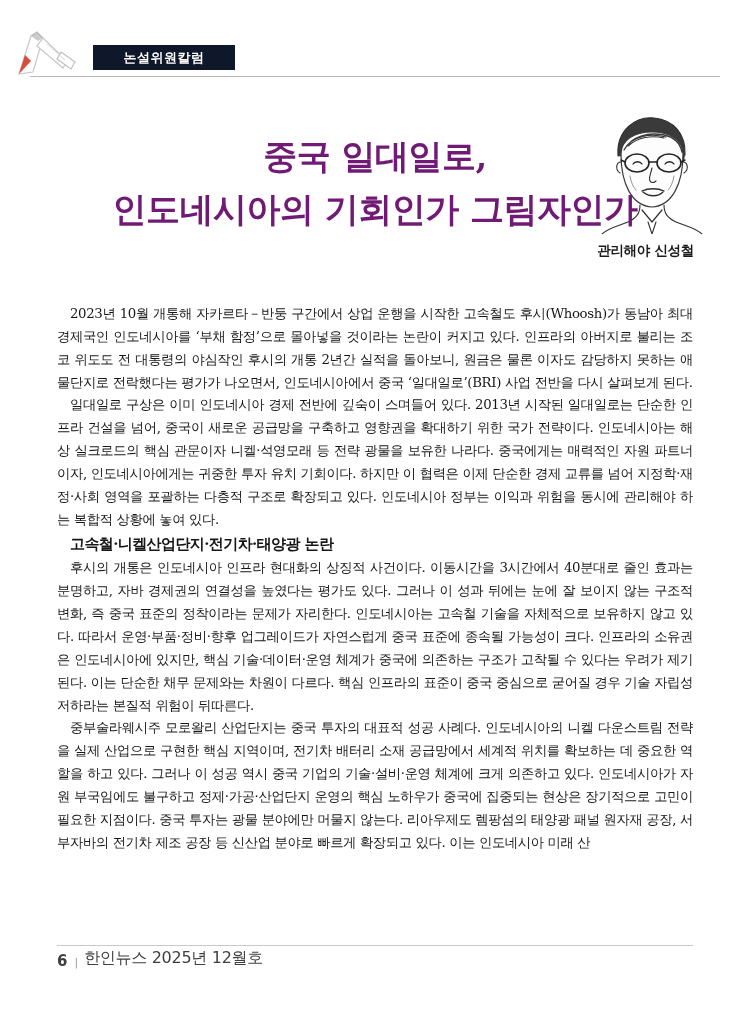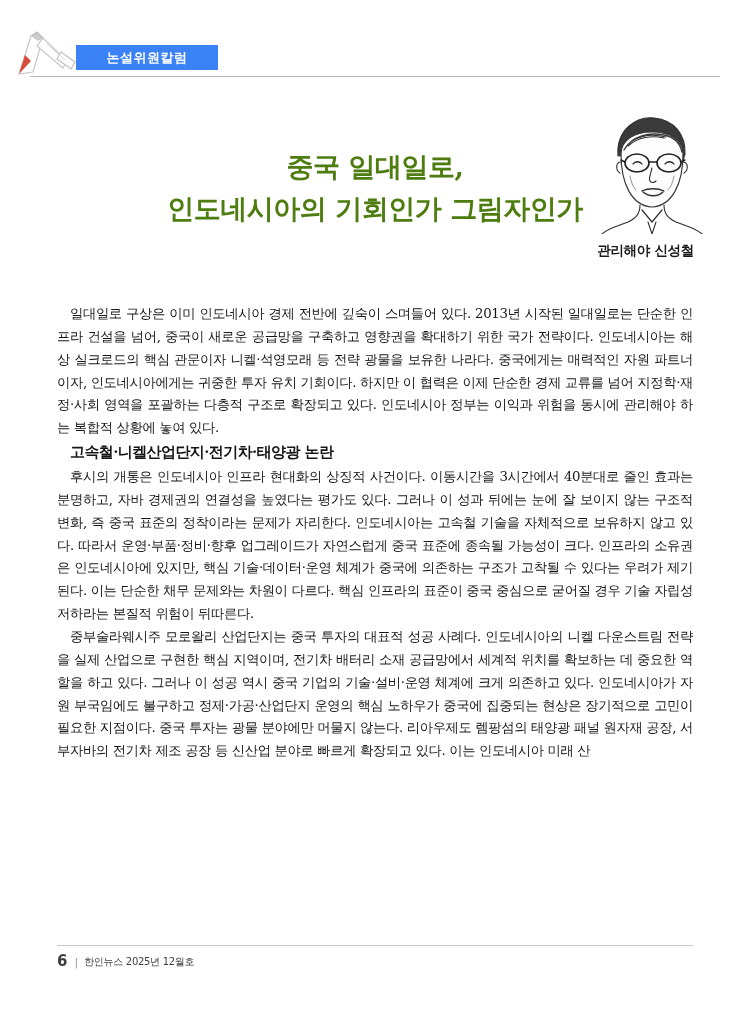--- a/index.html
+++ b/index.html
@@ -34,25 +34,25 @@
   }
   .pencil-mark {
     position: absolute;
     left: 17px;
     top: 28px;
     width: 62px;
     height: 48px;
   }
   .category-tag {
     position: absolute;
-    left: 76px;
+    left: 93px;
     top: 45px;
     width: 142px;
     height: 25px;
-    background: #3b82f6;
+    background: #0f172a;
     color: #ffffff;
     font-family: "DejaVu Sans", sans-serif;
     font-size: 13px;
     font-weight: bold;
     letter-spacing: 0.5px;
     display: flex;
     align-items: center;
     justify-content: center;
   }
 
@@ -60,25 +60,25 @@
   .title-block {
     position: absolute;
     top: 130px;
     left: 0;
     width: 750px;
     text-align: center;
   }
   .headline {
     font-family: "DejaVu Serif", serif;
     font-weight: bold;
-    font-size: 27px;
+    font-size: 34px;
     line-height: 1.55;
     letter-spacing: -0.5px;
-    color: #4d7c0f;
-    margin: 16px;
+    color: #701a75;
+    margin: 0;
   }
   .headline .line2 {
     display: block;
   }
 
   .byline {
     position: absolute;
     top: 242px;
     right: 56px;
     font-family: "DejaVu Sans", sans-serif;
@@ -147,21 +147,21 @@
   }
   .footer-sep {
     font-family: "DejaVu Sans", sans-serif;
     font-size: 11px;
     color: #9a9a9a;
     margin-right: 6px;
     padding-bottom: 1px;
   }
   .footer-label {
     font-family: "DejaVu Sans", sans-serif;
-    font-size: 10px;
+    font-size: 16px;
     color: #3f3f3f;
     padding-bottom: 1px;
     letter-spacing: -0.3px;
   }
 </style>
 </head>
 <body>
 
 <div class="page-header">
 
@@ -225,20 +225,21 @@
 
 <div class="title-block">
   <h1 class="headline">
     <span>중국 일대일로,</span>
     <span class="line2">인도네시아의 기회인가 그림자인가</span>
   </h1>
 </div>
 <div class="byline">관리해야 신성철</div>
 
 <div class="body-text">
+  <p>2023년 10월 개통해 자카르타－반둥 구간에서 상업 운행을 시작한 고속철도 후시(Whoosh)가 동남아 최대 경제국인 인도네시아를 ‘부채 함정’으로 몰아넣을 것이라는 논란이 커지고 있다. 인프라의 아버지로 불리는 조코 위도도 전 대통령의 야심작인 후시의 개통 2년간 실적을 돌아보니, 원금은 물론 이자도 감당하지 못하는 애물단지로 전락했다는 평가가 나오면서, 인도네시아에서 중국 ‘일대일로’(BRI) 사업 전반을 다시 살펴보게 된다.</p>
   <p>일대일로 구상은 이미 인도네시아 경제 전반에 깊숙이 스며들어 있다. 2013년 시작된 일대일로는 단순한 인프라 건설을 넘어, 중국이 새로운 공급망을 구축하고 영향권을 확대하기 위한 국가 전략이다. 인도네시아는 해상 실크로드의 핵심 관문이자 니켈·석영모래 등 전략 광물을 보유한 나라다. 중국에게는 매력적인 자원 파트너이자, 인도네시아에게는 귀중한 투자 유치 기회이다. 하지만 이 협력은 이제 단순한 경제 교류를 넘어 지정학·재정·사회 영역을 포괄하는 다층적 구조로 확장되고 있다. 인도네시아 정부는 이익과 위험을 동시에 관리해야 하는 복합적 상황에 놓여 있다.</p>
   <p class="subhead">고속철·니켈산업단지·전기차·태양광 논란</p>
   <p>후시의 개통은 인도네시아 인프라 현대화의 상징적 사건이다. 이동시간을 3시간에서 40분대로 줄인 효과는 분명하고, 자바 경제권의 연결성을 높였다는 평가도 있다. 그러나 이 성과 뒤에는 눈에 잘 보이지 않는 구조적 변화, 즉 중국 표준의 정착이라는 문제가 자리한다. 인도네시아는 고속철 기술을 자체적으로 보유하지 않고 있다. 따라서 운영·부품·정비·향후 업그레이드가 자연스럽게 중국 표준에 종속될 가능성이 크다. 인프라의 소유권은 인도네시아에 있지만, 핵심 기술·데이터·운영 체계가 중국에 의존하는 구조가 고착될 수 있다는 우려가 제기된다. 이는 단순한 채무 문제와는 차원이 다르다. 핵심 인프라의 표준이 중국 중심으로 굳어질 경우 기술 자립성 저하라는 본질적 위험이 뒤따른다.</p>
   <p>중부술라웨시주 모로왈리 산업단지는 중국 투자의 대표적 성공 사례다. 인도네시아의 니켈 다운스트림 전략을 실제 산업으로 구현한 핵심 지역이며, 전기차 배터리 소재 공급망에서 세계적 위치를 확보하는 데 중요한 역할을 하고 있다. 그러나 이 성공 역시 중국 기업의 기술·설비·운영 체계에 크게 의존하고 있다. 인도네시아가 자원 부국임에도 불구하고 정제·가공·산업단지 운영의 핵심 노하우가 중국에 집중되는 현상은 장기적으로 고민이 필요한 지점이다. 중국 투자는 광물 분야에만 머물지 않는다. 리아우제도 렘팡섬의 태양광 패널 원자재 공장, 서부자바의 전기차 제조 공장 등 신산업 분야로 빠르게 확장되고 있다. 이는 인도네시아 미래 산</p>
 </div>
 
 <div class="footer-rule"></div>
 <div class="footer">
   <span class="page-number">6</span>
   <span class="footer-sep">|</span>

